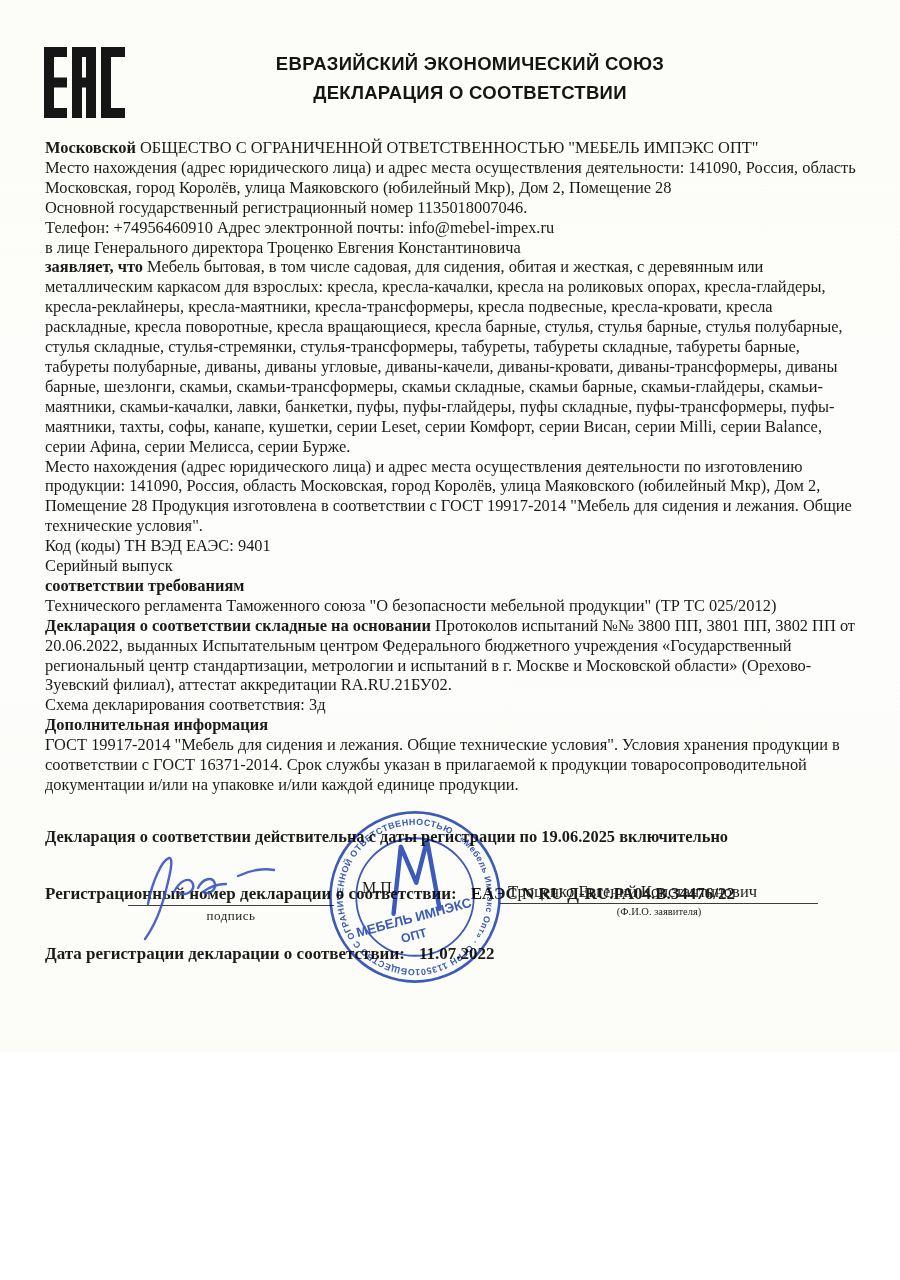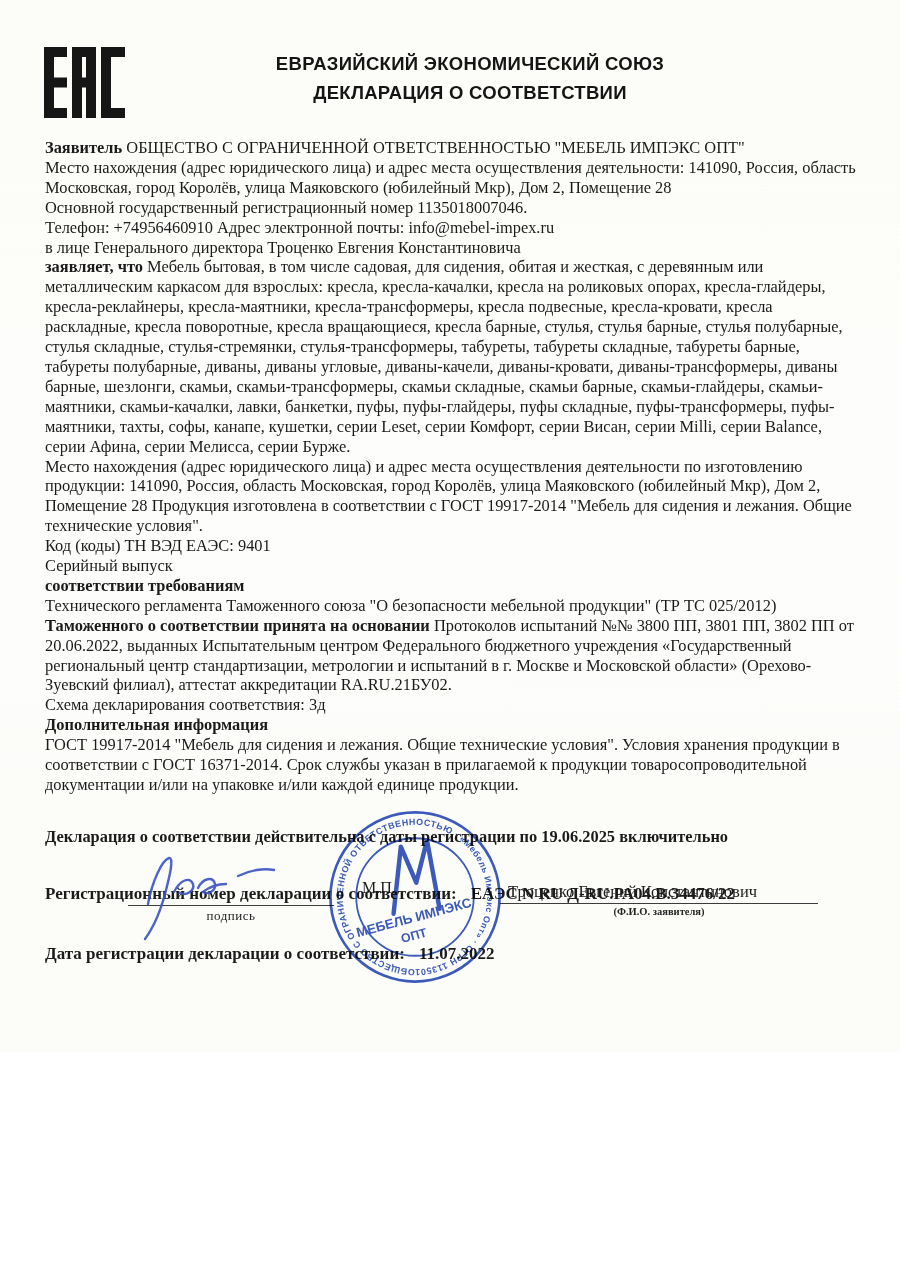--- a/index.html
+++ b/index.html
@@ -30,21 +30,21 @@
   .validity{
     position:absolute;left:45px;top:827px;width:820px;
     font-size:16.4px;font-weight:bold;
   }
   .sig-svg{position:absolute;left:118px;top:842px;width:240px;height:100px;z-index:3;}
   .sig-line{position:absolute;left:128px;top:905px;width:206px;border-top:1.6px solid #3c3c3c;}
   .sig-caption{position:absolute;left:128px;top:908px;width:206px;text-align:center;font-size:13px;color:#242424;letter-spacing:.5px;}
   .mp-label{position:absolute;left:362px;top:879px;font-size:16px;color:#1b1b1b;}
   .fio-name{position:absolute;left:508px;top:882px;font-size:16.5px;color:#1b1b1b;}
   .fio-line{position:absolute;left:500px;top:903px;width:318px;border-top:1.6px solid #3c3c3c;}
-  .fio-caption{position:absolute;left:500px;top:906px;width:318px;text-align:center;font-size:10.5px;color:#242424;font-weight:bold;}
+  .fio-caption{position:absolute;left:500px;top:906px;width:318px;text-align:center;font-size:10.5px;color:#242424;}
   .reg-line{position:absolute;left:45px;font-size:17px;font-weight:bold;white-space:nowrap;}
   .reg-number{top:884px;}
   .reg-date{top:944px;}
   .reg-line .reg-value{margin-left:14px;}
   .stamp{
     position:absolute;left:326px;top:808px;width:178px;height:178px;
     z-index:4;opacity:.93;mix-blend-mode:multiply;
   }
   .stamp svg{width:100%;height:100%;}
 </style>
@@ -73,32 +73,32 @@
       </g>
     </svg>
   </div>
 
   <div class="title-block">
     <div>ЕВРАЗИЙСКИЙ ЭКОНОМИЧЕСКИЙ СОЮЗ</div>
     <div>ДЕКЛАРАЦИЯ О СООТВЕТСТВИИ</div>
   </div>
 
   <div class="body-text">
-    <p><b>Заявитель</b><span> ОБЩЕСТВО С ОГРАНИЧЕННОЙ ОТВЕТСТВЕННОСТЬЮ "МЕБЕЛЬ ИМПЭКС ОПТ"</span></p>
+    <p><b>Московской</b><span> ОБЩЕСТВО С ОГРАНИЧЕННОЙ ОТВЕТСТВЕННОСТЬЮ "МЕБЕЛЬ ИМПЭКС ОПТ"</span></p>
     <p><b></b><span>Место нахождения (адрес юридического лица) и адрес места осуществления деятельности: 141090, Россия, область Московская, город Королёв, улица Маяковского (юбилейный Мкр), Дом 2, Помещение 28</span></p>
     <p><b></b><span>Основной государственный регистрационный номер 1135018007046.</span></p>
     <p><b></b><span>Телефон: +74956460910 Адрес электронной почты: info@mebel-impex.ru</span></p>
     <p><b></b><span>в лице Генерального директора Троценко Евгения Константиновича</span></p>
     <p><b>заявляет, что</b><span> Мебель бытовая, в том числе садовая, для сидения, обитая и жесткая, с деревянным или металлическим каркасом для взрослых: кресла, кресла-качалки, кресла на роликовых опорах, кресла-глайдеры, кресла-реклайнеры, кресла-маятники, кресла-трансформеры, кресла подвесные, кресла-кровати, кресла раскладные, кресла поворотные, кресла вращающиеся, кресла барные, стулья, стулья барные, стулья полубарные, стулья складные, стулья-стремянки, стулья-трансформеры, табуреты, табуреты складные, табуреты барные, табуреты полубарные, диваны, диваны угловые, диваны-качели, диваны-кровати, диваны-трансформеры, диваны барные, шезлонги, скамьи, скамьи-трансформеры, скамьи складные, скамьи барные, скамьи-глайдеры, скамьи-маятники, скамьи-качалки, лавки, банкетки, пуфы, пуфы-глайдеры, пуфы складные, пуфы-трансформеры, пуфы-маятники, тахты, софы, канапе, кушетки, серии Leset, серии Комфорт, серии Висан, серии Milli, серии Balance, серии Афина, серии Мелисса, серии Бурже.</span></p>
     <p><b></b><span>Место нахождения (адрес юридического лица) и адрес места осуществления деятельности по изготовлению продукции: 141090, Россия, область Московская, город Королёв, улица Маяковского (юбилейный Мкр), Дом 2, Помещение 28 Продукция изготовлена в соответствии с ГОСТ 19917-2014 "Мебель для сидения и лежания. Общие технические условия".</span></p>
     <p><b></b><span>Код (коды) ТН ВЭД ЕАЭС: 9401</span></p>
     <p><b></b><span>Серийный выпуск</span></p>
     <p><b>соответствии требованиям</b><span></span></p>
     <p><b></b><span>Технического регламента Таможенного союза "О безопасности мебельной продукции" (ТР ТС 025/2012)</span></p>
-    <p><b>Таможенного о соответствии принята на основании</b><span> Протоколов испытаний №№ 3800 ПП, 3801 ПП, 3802 ПП от 20.06.2022, выданных Испытательным центром Федерального бюджетного учреждения «Государственный региональный центр стандартизации, метрологии и испытаний в г. Москве и Московской области» (Орехово-Зуевский филиал), аттестат аккредитации RA.RU.21БУ02.</span></p>
+    <p><b>Декларация о соответствии складные на основании</b><span> Протоколов испытаний №№ 3800 ПП, 3801 ПП, 3802 ПП от 20.06.2022, выданных Испытательным центром Федерального бюджетного учреждения «Государственный региональный центр стандартизации, метрологии и испытаний в г. Москве и Московской области» (Орехово-Зуевский филиал), аттестат аккредитации RA.RU.21БУ02.</span></p>
     <p><b></b><span>Схема декларирования соответствия: 3д</span></p>
     <p><b>Дополнительная информация</b><span></span></p>
     <p><b></b><span>ГОСТ 19917-2014 "Мебель для сидения и лежания. Общие технические условия". Условия хранения продукции в соответствии с ГОСТ 16371-2014. Срок службы указан в прилагаемой к продукции товаросопроводительной документации и/или на упаковке и/или каждой единице продукции.</span></p>
   </div>
 
   <div class="validity">Декларация о соответствии действительна с даты регистрации по 19.06.2025 включительно</div>
 
   <svg class="sig-svg" viewBox="0 0 240 100" xmlns="http://www.w3.org/2000/svg">
     <g fill="none" stroke="#3a53c2" stroke-width="2.4" stroke-linecap="round" stroke-linejoin="round" opacity="0.9">
       <path d="M 30,62 C 34,40 44,18 51,16 C 57,15 50,40 47,52 C 44,63 40,74 36,82 C 33,88 30,93 27,97"></path>

